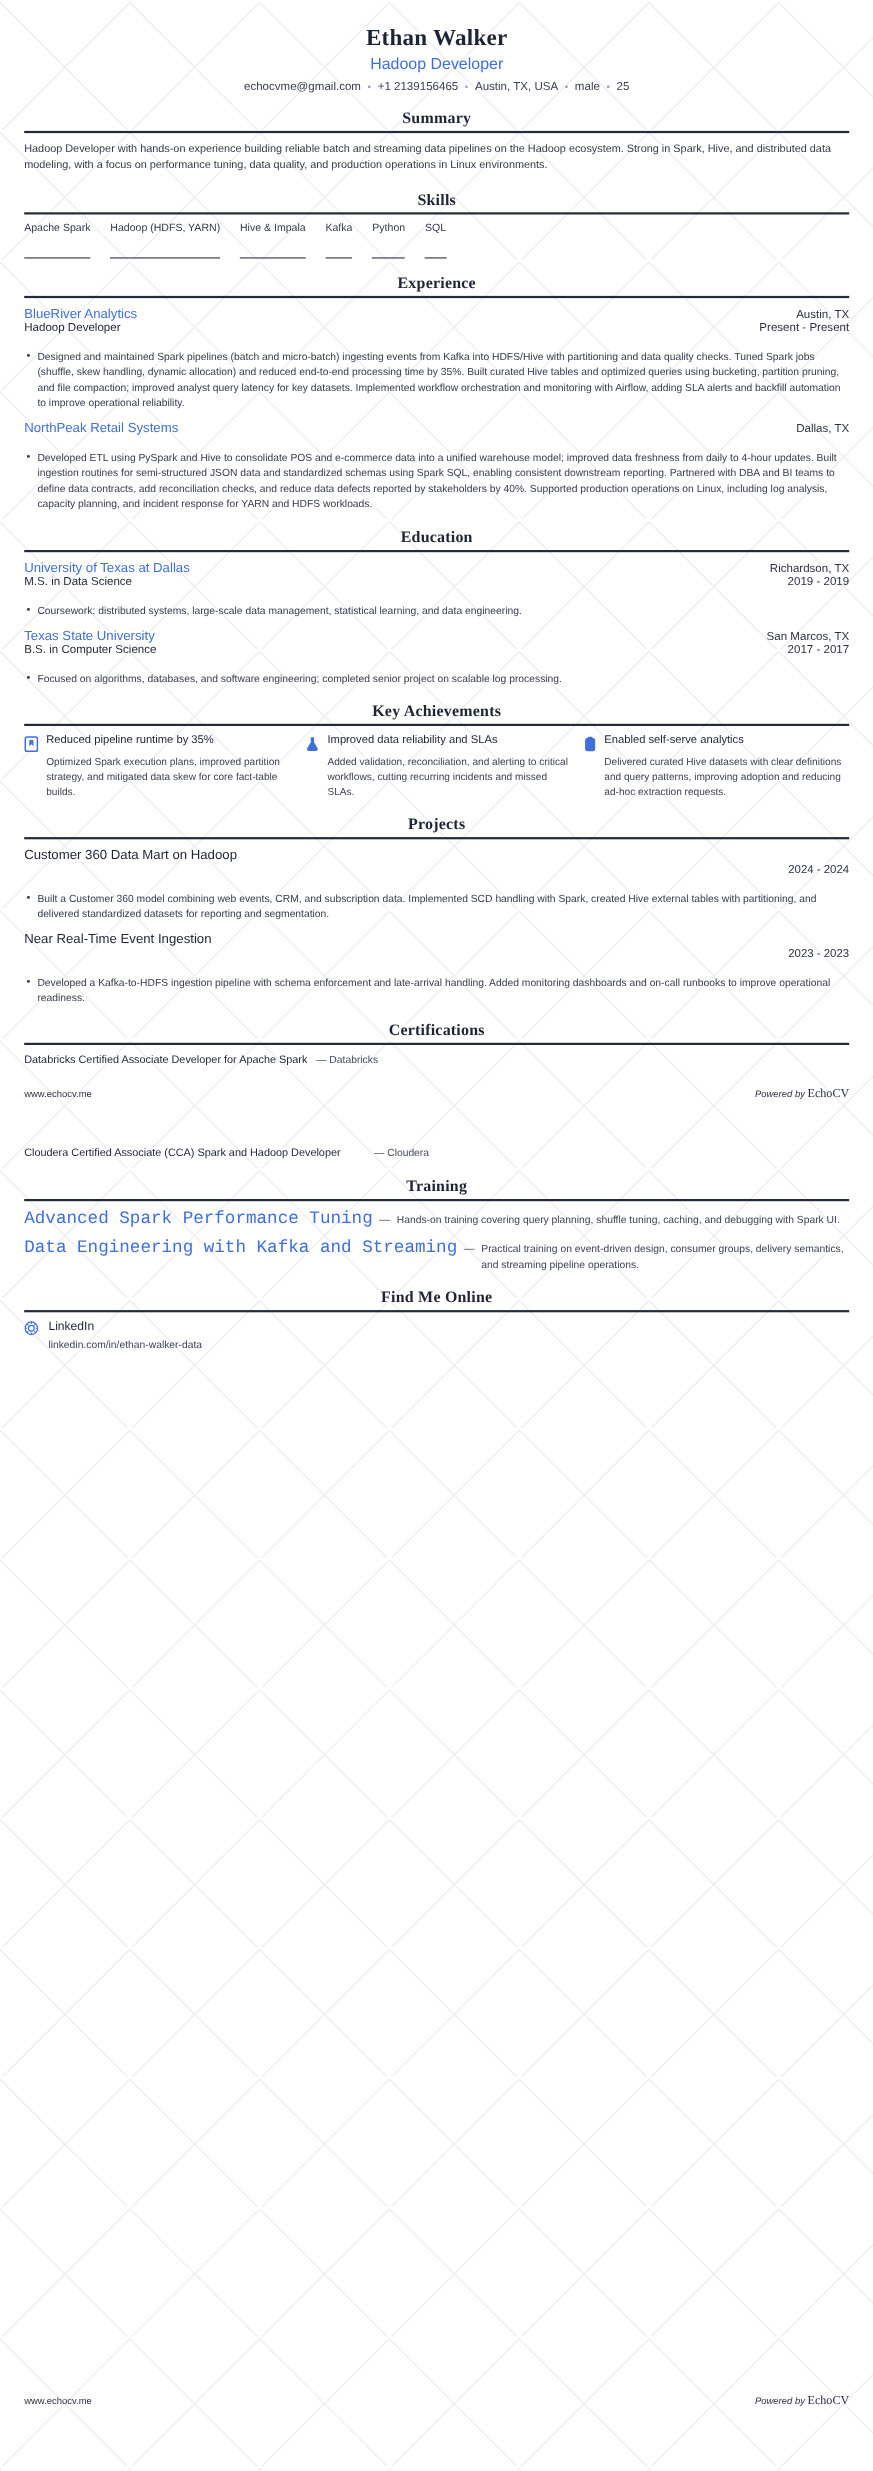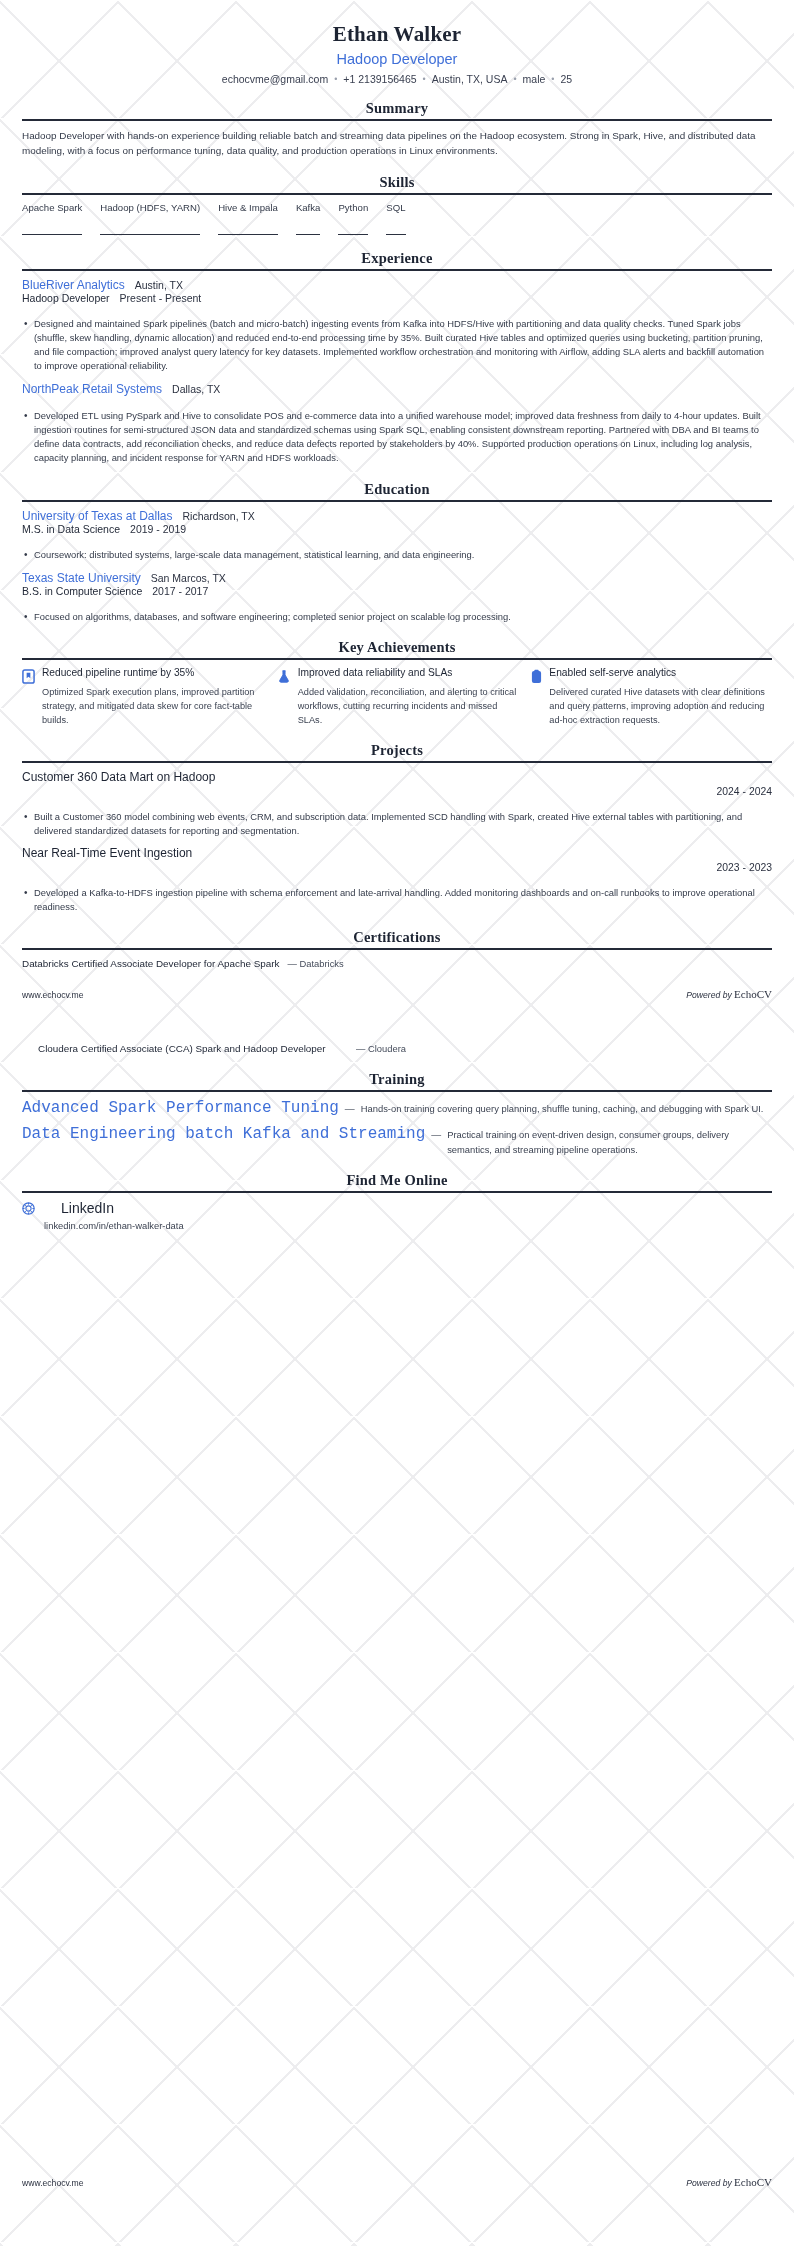--- a/index.html
+++ b/index.html
@@ -100,20 +100,21 @@
     font-size: 9.6px;
     color: #333a49;
     padding-bottom: 21px;
     border-bottom: 1.3px solid #2b3140;
   }
 
   
   .entry { margin-bottom: 9px; }
   .entry-row {
     display: flex;
+    justify-content: space-between;
     align-items: baseline;
     gap: 10px;
   }
   .entry-org {
     font-size: 12px;
     color: #3f6fd8;
   }
   .entry-place {
     font-size: 10.5px;
     color: #2b3140;
@@ -191,21 +192,21 @@
     font-size: 9.9px;
     color: #222938;
     max-width: 300px;
     line-height: 1.5;
   }
   .cert-issuer {
     font-size: 9.4px;
     color: #454c5b;
     white-space: nowrap;
   }
-  .cert-split { display: flex; width: 100%; margin-left: 16px; }
+  .cert-split { display: flex; width: 100%; }
   .cert-split .left { width: 300px; }
   .cert-split .right { padding-left: 18px; text-align: center; }
 
   
   .train-row {
     display: flex;
     align-items: baseline;
     gap: 6px;
     margin-bottom: 8px;
   }
@@ -221,24 +222,23 @@
     color: #3c4352;
     line-height: 1.5;
   }
 
   
   .fmo-grid { display: flex; }
   .fmo-col { width: 50%; display: flex; gap: 9px; align-items: flex-start; }
   .fmo-col.second { padding-left: 6px; }
   .fmo-icon { padding-top: 1px; flex: 0 0 auto; }
   .fmo-label {
-    font-size: 14px;
+    font-size: 11px;
     color: #1d2433;
     margin-bottom: 4px;
-    margin-left: 17px;
   }
   .fmo-url {
     font-size: 9.4px;
     color: #3c4352;
   }
 
   
   .pg-footer {
     display: flex;
     justify-content: space-between;
@@ -468,21 +468,21 @@
     <div class="section-title">Training</div>
     <div class="rule"></div>
 
     <div class="train-row">
       <span class="train-name">Advanced Spark Performance Tuning</span>
       <span class="train-dash">—</span>
       <span class="train-desc">Hands-on training covering query planning, shuffle tuning, caching, and debugging with Spark UI.</span>
     </div>
 
     <div class="train-row">
-      <span class="train-name">Data Engineering batch Kafka and Streaming</span>
+      <span class="train-name">Data Engineering with Kafka and Streaming</span>
       <span class="train-dash">—</span>
       <span class="train-desc">Practical training on event-driven design, consumer groups, delivery semantics, and streaming pipeline operations.</span>
     </div>
   </div>
 
   <div class="section">
     <div class="section-title">Find Me Online</div>
     <div class="rule"></div>
     <div class="fmo-grid">
 

